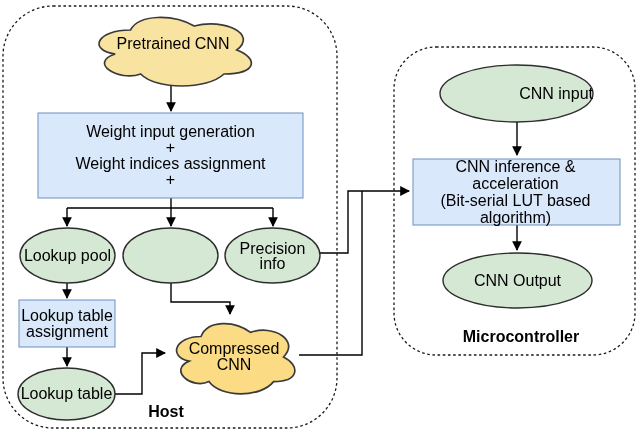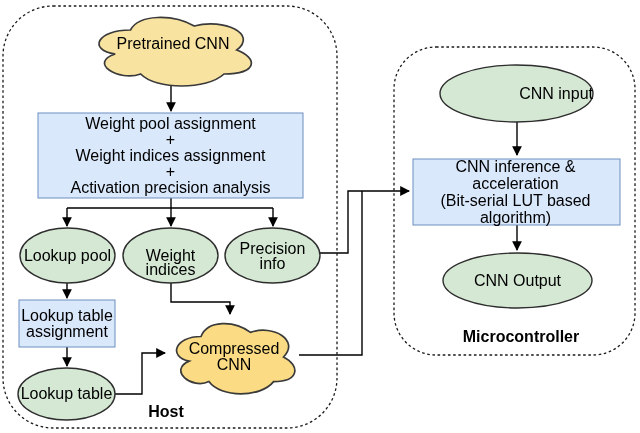--- a/index.html
+++ b/index.html
@@ -66,30 +66,28 @@
     <ellipse class="node-ellipse" cx="170.5" cy="255.5" rx="47.5" ry="27.5" fill="#D5E8D4"></ellipse>
     <ellipse class="node-ellipse" cx="272.5" cy="255.5" rx="47.5" ry="27.5" fill="#D5E8D4"></ellipse>
     <ellipse class="node-ellipse" cx="66.5" cy="394" rx="48.5" ry="26" fill="#D5E8D4"></ellipse>
     <ellipse class="node-ellipse" cx="516.5" cy="93.5" rx="76.5" ry="28.5" fill="#D5E8D4"></ellipse>
     <ellipse class="node-ellipse" cx="517.5" cy="280.5" rx="74.5" ry="27.5" fill="#D5E8D4"></ellipse>
   </svg>
 
   <div class="label" style="left:88px; top:37px; width:170px;">Pretrained CNN</div>
 
   <div class="label flex-label proc-label" style="left:38px; top:113px; width:265px; height:85px;">
-    <span class="ln">Weight pool assignment</span>
+    <span class="ln">Weight input generation</span>
     <span class="ln">+</span>
     <span class="ln">Weight indices assignment</span>
     <span class="ln">+</span>
-    <span class="ln">Activation precision analysis</span>
   </div>
 
   <div class="label" style="left:20px; top:249px; width:95px;">Lookup pool</div>
 
-  <div class="label" style="left:123px; top:249px; width:95px;">Weight indices</div>
 
   <div class="label lh15" style="left:225px; top:241px; width:95px;">
     <span class="ln">Precision</span>
     <span class="ln">info</span>
   </div>
 
   <div class="label flex-label lh16" style="left:19px; top:300px; width:96px; height:47px;">
     <span class="ln">Lookup table</span>
     <span class="ln">assignment</span>
   </div>

